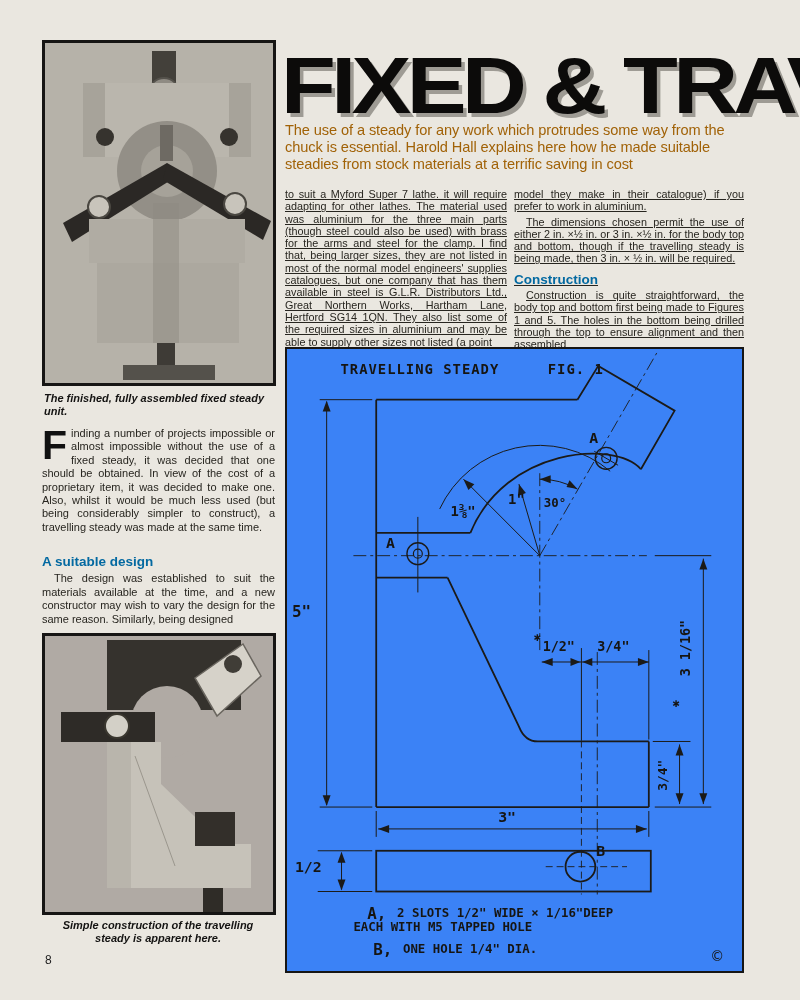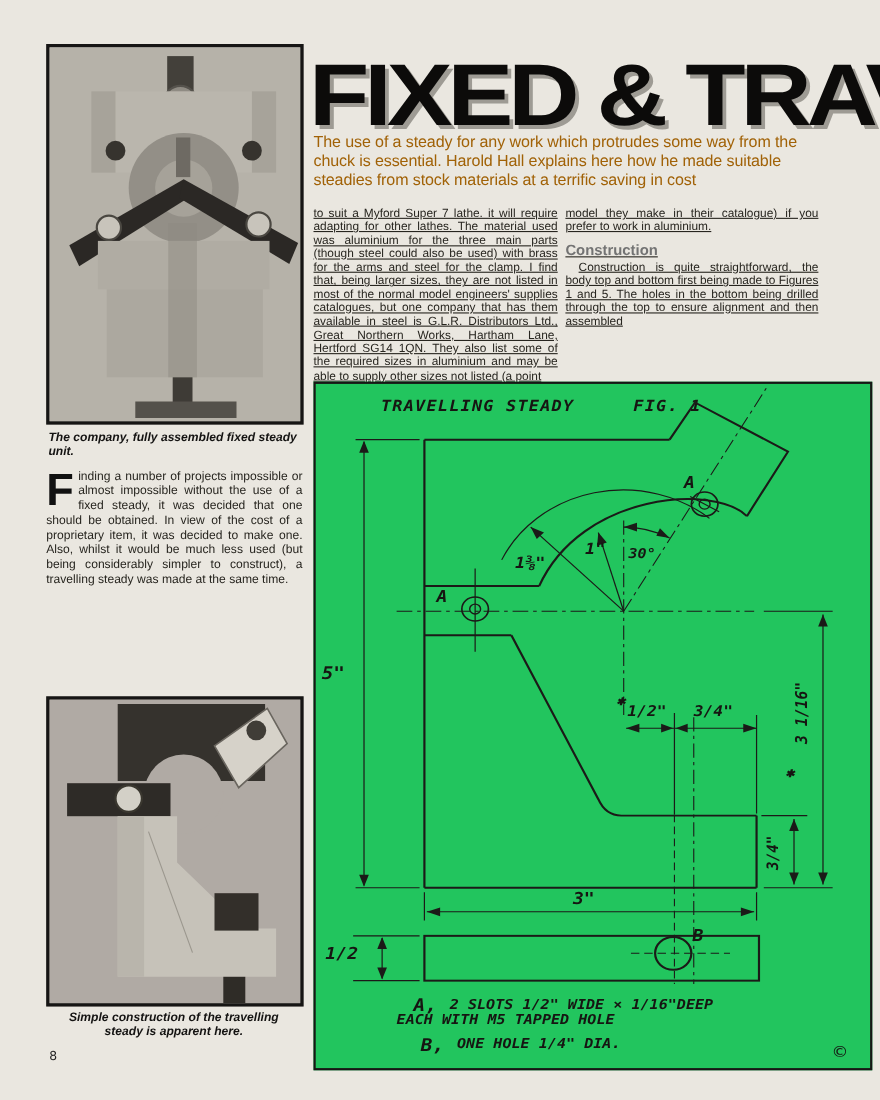--- a/index.html
+++ b/index.html
@@ -10,27 +10,27 @@
   .caption{position:absolute;font-weight:bold;font-style:italic;font-size:11px;line-height:1.22;color:#141312;}
   .headline{position:absolute;left:281px;top:50px;width:519px;height:76px;overflow:hidden;
             font-weight:bold;font-size:78px;letter-spacing:-4px;white-space:nowrap;color:#0c0b0a;
             text-shadow:3px 4px 0 rgba(95,92,86,.55);
             transform:scale(1.15,1.02);transform-origin:left top;line-height:.92;}
   .standfirst{position:absolute;left:285px;top:122px;width:458px;
               font-weight:normal;font-size:14.6px;line-height:1.18;letter-spacing:-.1px;color:#a16207;}
   .col{position:absolute;top:188px;font-size:10.8px;line-height:1.14;text-align:justify;color:#27251f;text-decoration:underline;}
   .col p{margin:0 0 3px 0;}
   .col p.ind{text-indent:12px;}
-  .subhead{font-size:13.5px;font-weight:bold;color:#737373;margin:7px 0 2px 0;letter-spacing:0;}
+  .subhead{font-size:13.5px;font-weight:bold;color:#0369a1;margin:7px 0 2px 0;letter-spacing:0;}
   .leftblock{position:absolute;left:42px;width:233px;font-size:11px;line-height:1.22;
              text-align:justify;color:#27251f;}
   .dropcap{float:left;font-size:41px;line-height:.8;font-weight:bold;padding:2px 4px 0 0;color:#111;}
   .pagenum{position:absolute;left:45px;top:953px;font-size:12px;color:#222;}
-  .figurebox{position:absolute;left:285px;top:347px;width:508px;height:626px;
-             background:#22c55e;border:2.5px solid #171615;box-sizing:border-box;font-style:italic;}
+  .figurebox{position:absolute;left:285px;top:347px;width:459px;height:626px;
+             background:#3b82f6;border:2.5px solid #171615;box-sizing:border-box;}
   .figurebox svg{position:absolute;left:0;top:0;width:100%;height:100%;}
   .drafttext{font-family:"DejaVu Sans Mono",monospace;font-weight:bold;fill:#161512;}
 </style>
 </head>
 <body>
 
 <div id="page">
 
   <div class="headline">FIXED &amp; TRAV</div>
 
@@ -55,26 +55,30 @@
       <circle cx="54" cy="164" r="11" fill="#c8c4bb" stroke="#4a4741" stroke-width="2"></circle>
       <circle cx="190" cy="161" r="11" fill="#c8c4bb" stroke="#4a4741" stroke-width="2"></circle>
       <rect x="44" y="176" width="156" height="44" fill="#b0aca3"></rect>
       <rect x="52" y="220" width="142" height="80" fill="#adа9a0" opacity="0"></rect>
       <rect x="52" y="220" width="142" height="80" fill="#aca89f"></rect>
       <rect x="108" y="160" width="26" height="140" fill="#8d8981" opacity=".5"></rect>
       <rect x="112" y="300" width="18" height="24" fill="#3e3b36"></rect>
       <rect x="78" y="322" width="92" height="15" fill="#54514b"></rect>
     </svg>
   </div>
-  <div class="caption" style="left:44px;top:392px;width:226px;">The company, fully assembled fixed steady unit.</div>
+  <div class="caption" style="left:44px;top:392px;width:226px;">The finished, fully assembled fixed steady unit.</div>
 
   <div class="leftblock" style="top:427px;">
     <span class="dropcap">F</span><span>inding a number of projects impossible or almost impossible without the use of a fixed steady, it was decided that one should be obtained. In view of the cost of a proprietary item, it was decided to make one. Also, whilst it would be much less used (but being considerably simpler to construct), a travelling steady was made at the same time.</span>
   </div>
 
+  <div class="leftblock" style="top:554px;">
+    <div class="subhead" style="margin-top:0;">A suitable design</div>
+    <p class="ind" style="margin:0;text-indent:12px;">The design was established to suit the materials available at the time, and a new constructor may wish to vary the design for the same reason. Similarly, being designed</p>
+  </div>
 
   <div class="photo" style="left:42px;top:633px;width:228px;height:276px;">
     <svg viewBox="0 0 228 276" width="228" height="276">
       <rect x="0" y="0" width="228" height="276" fill="#b0aaa4"></rect>
       <rect x="62" y="4" width="134" height="70" fill="#35322d"></rect>
       <circle cx="122" cy="86" r="36" fill="#b0aaa4"></circle>
       <rect x="16" y="76" width="94" height="30" fill="#2e2b27"></rect>
       <circle cx="72" cy="90" r="12" fill="#d3d0c7" stroke="#3a372f" stroke-width="2"></circle>
       <polygon points="150,42 198,8 216,40 172,80" fill="#d6d2c9" stroke="#6a665f" stroke-width="1.5"></polygon>
       <circle cx="188" cy="28" r="9" fill="#403d37"></circle>
@@ -87,20 +91,21 @@
   </div>
   <div class="caption" style="left:44px;top:919px;width:228px;text-align:center;">Simple construction of the travelling steady is apparent here.</div>
 
   <div class="pagenum">8</div>
 
   <div class="col" style="left:285px;width:222px;">
     <p>to suit a Myford Super 7 lathe. it will require adapting for other lathes. The material used was aluminium for the three main parts (though steel could also be used) with brass for the arms and steel for the clamp. I find that, being larger sizes, they are not listed in most of the normal model engineers' supplies catalogues, but one company that has them available in steel is G.L.R. Distributors Ltd., Great Northern Works, Hartham Lane, Hertford SG14 1QN. They also list some of the required sizes in aluminium and may be able to supply other sizes not listed (a point</p>
   </div>
   <div class="col" style="left:514px;width:230px;">
     <p>model they make in their catalogue) if you prefer to work in aluminium.</p>
+    <p class="ind">The dimensions chosen permit the use of either 2 in. ×½ in. or 3 in. ×½ in. for the body top and bottom, though if the travelling steady is being made, then 3 in. × ½ in. will be required.</p>
     <div class="subhead">Construction</div>
     <p class="ind">Construction is quite straightforward, the body top and bottom first being made to Figures 1 and 5. The holes in the bottom being drilled through the top to ensure alignment and then assembled</p>
   </div>
 
   <div class="figurebox">
     <svg viewBox="285 347 459 626" preserveAspectRatio="none">
 
       <text class="drafttext" x="339" y="372" font-size="14" letter-spacing="1" font-family="Liberation Sans, sans-serif">TRAVELLING STEADY</text>
       <text class="drafttext" x="548" y="372" font-size="14" letter-spacing="1" font-family="Liberation Sans, sans-serif">FIG. 1</text>
 

